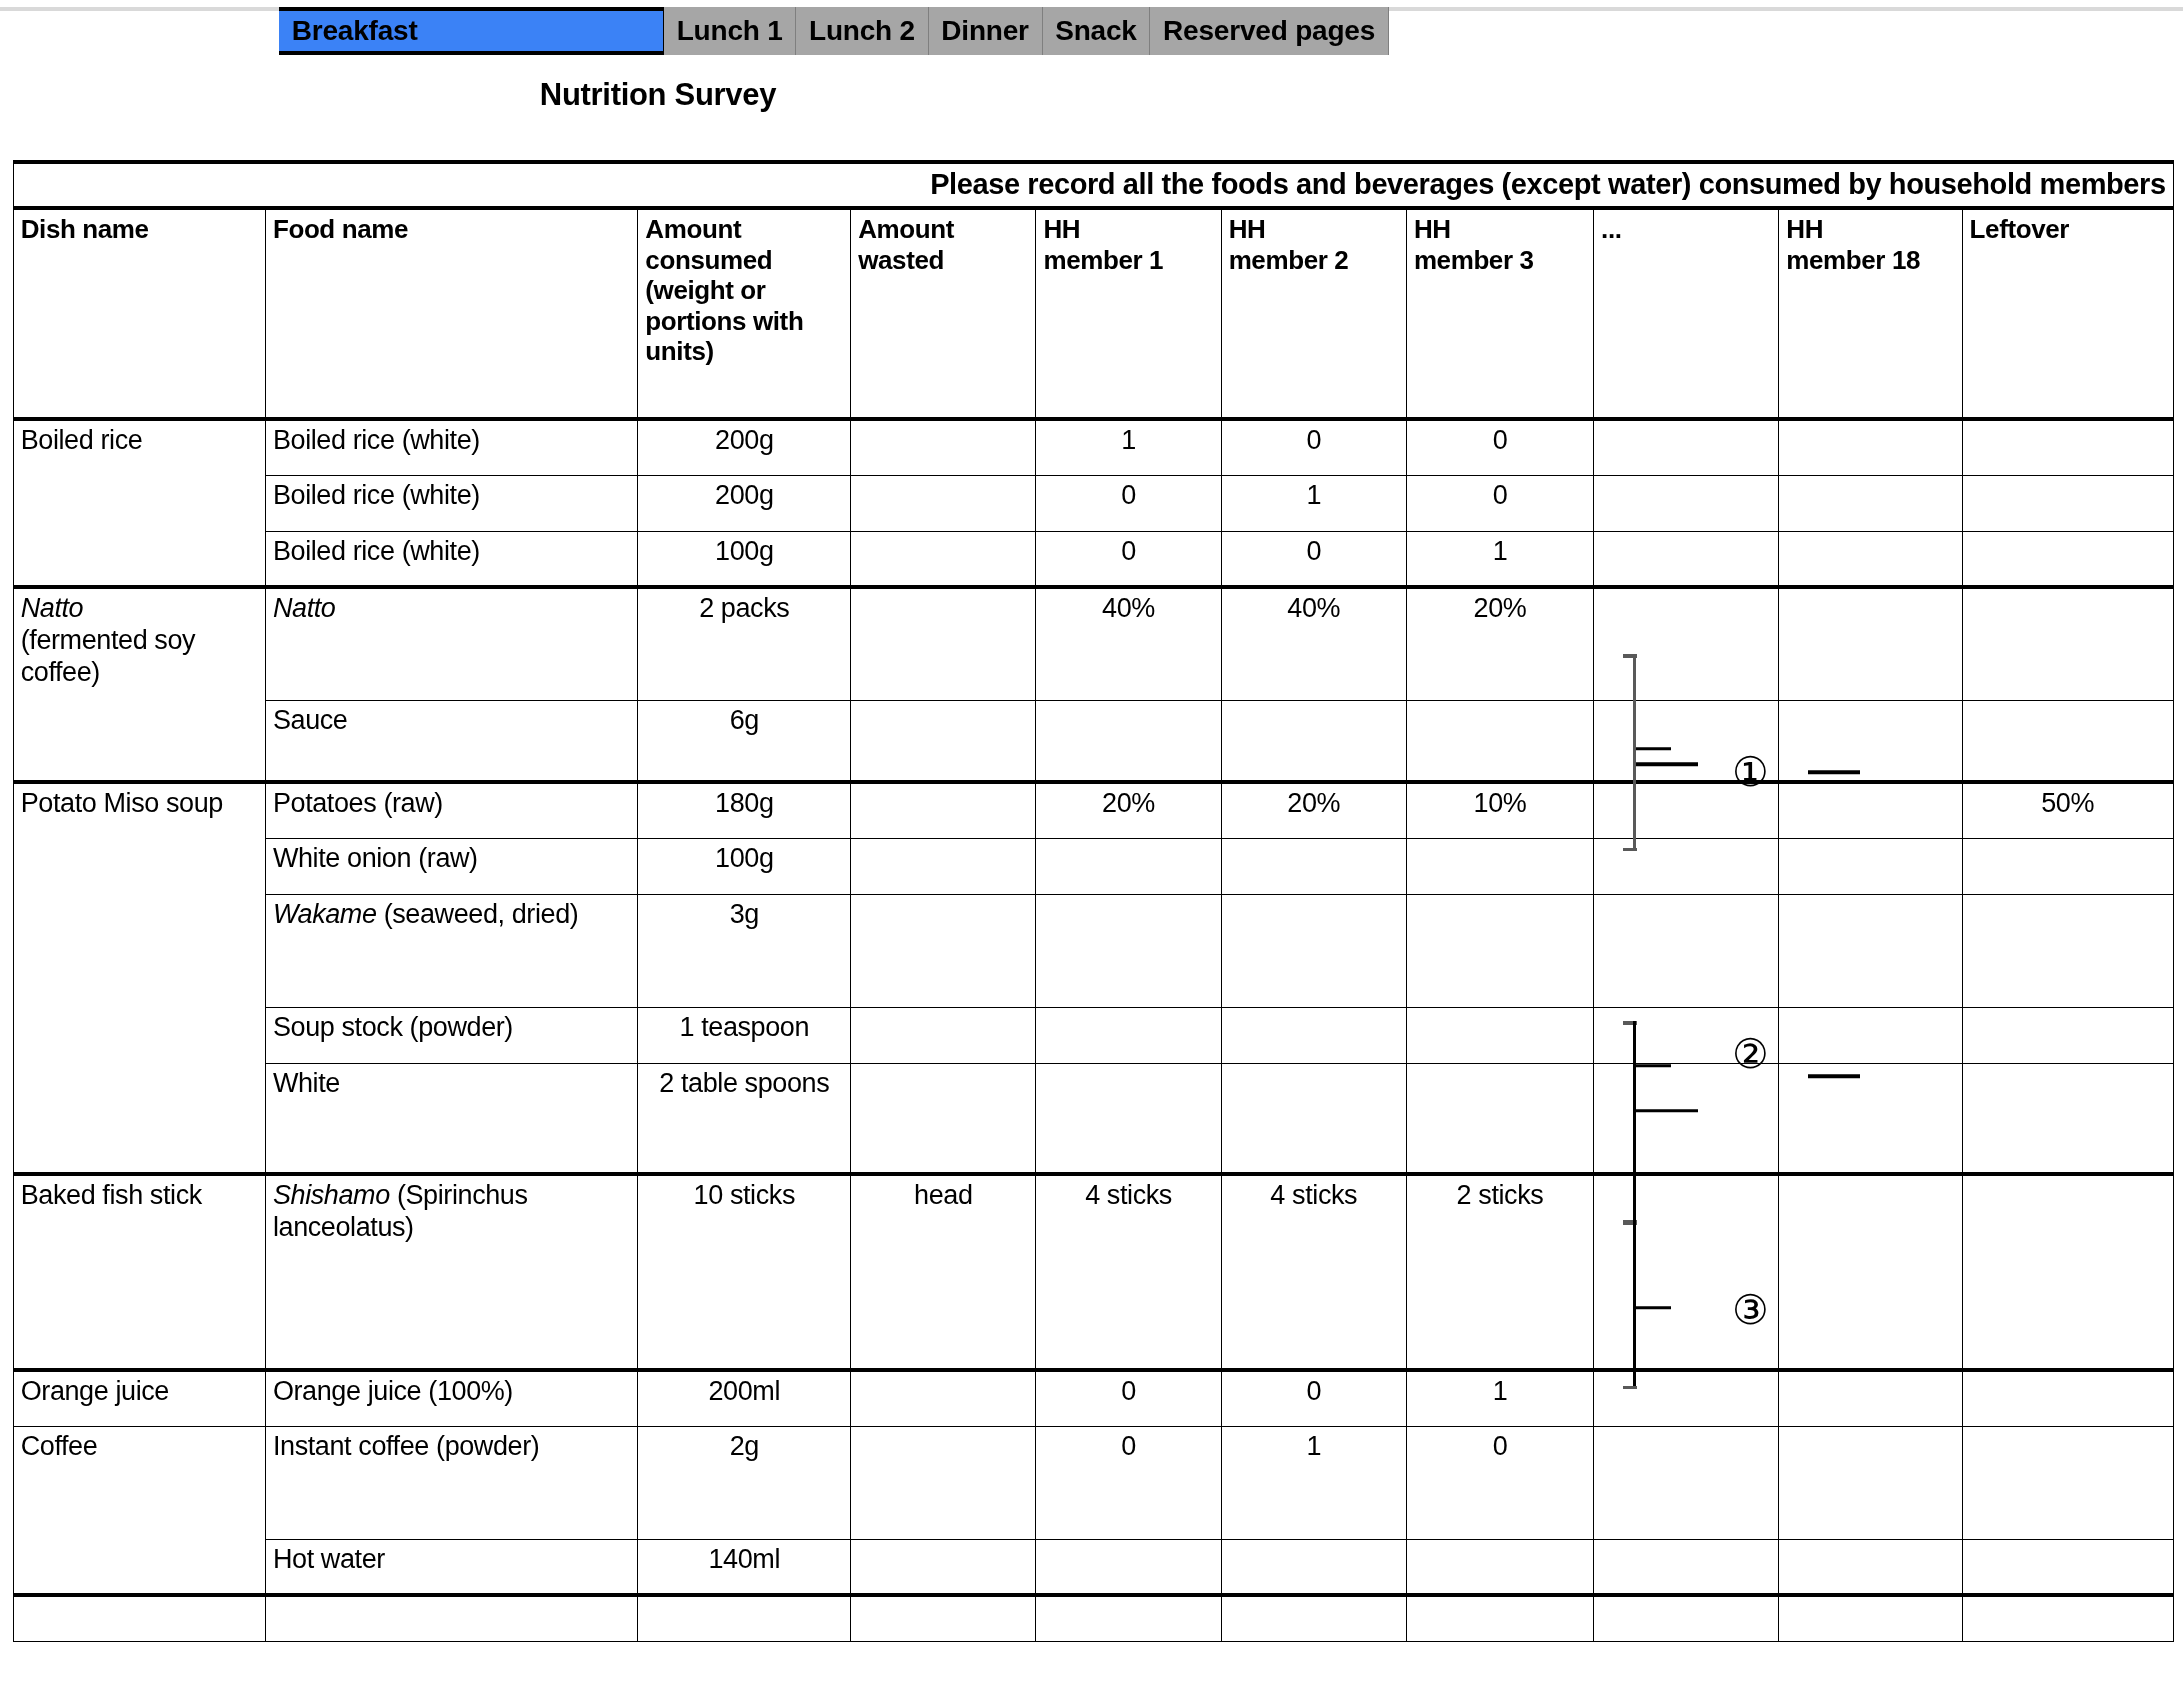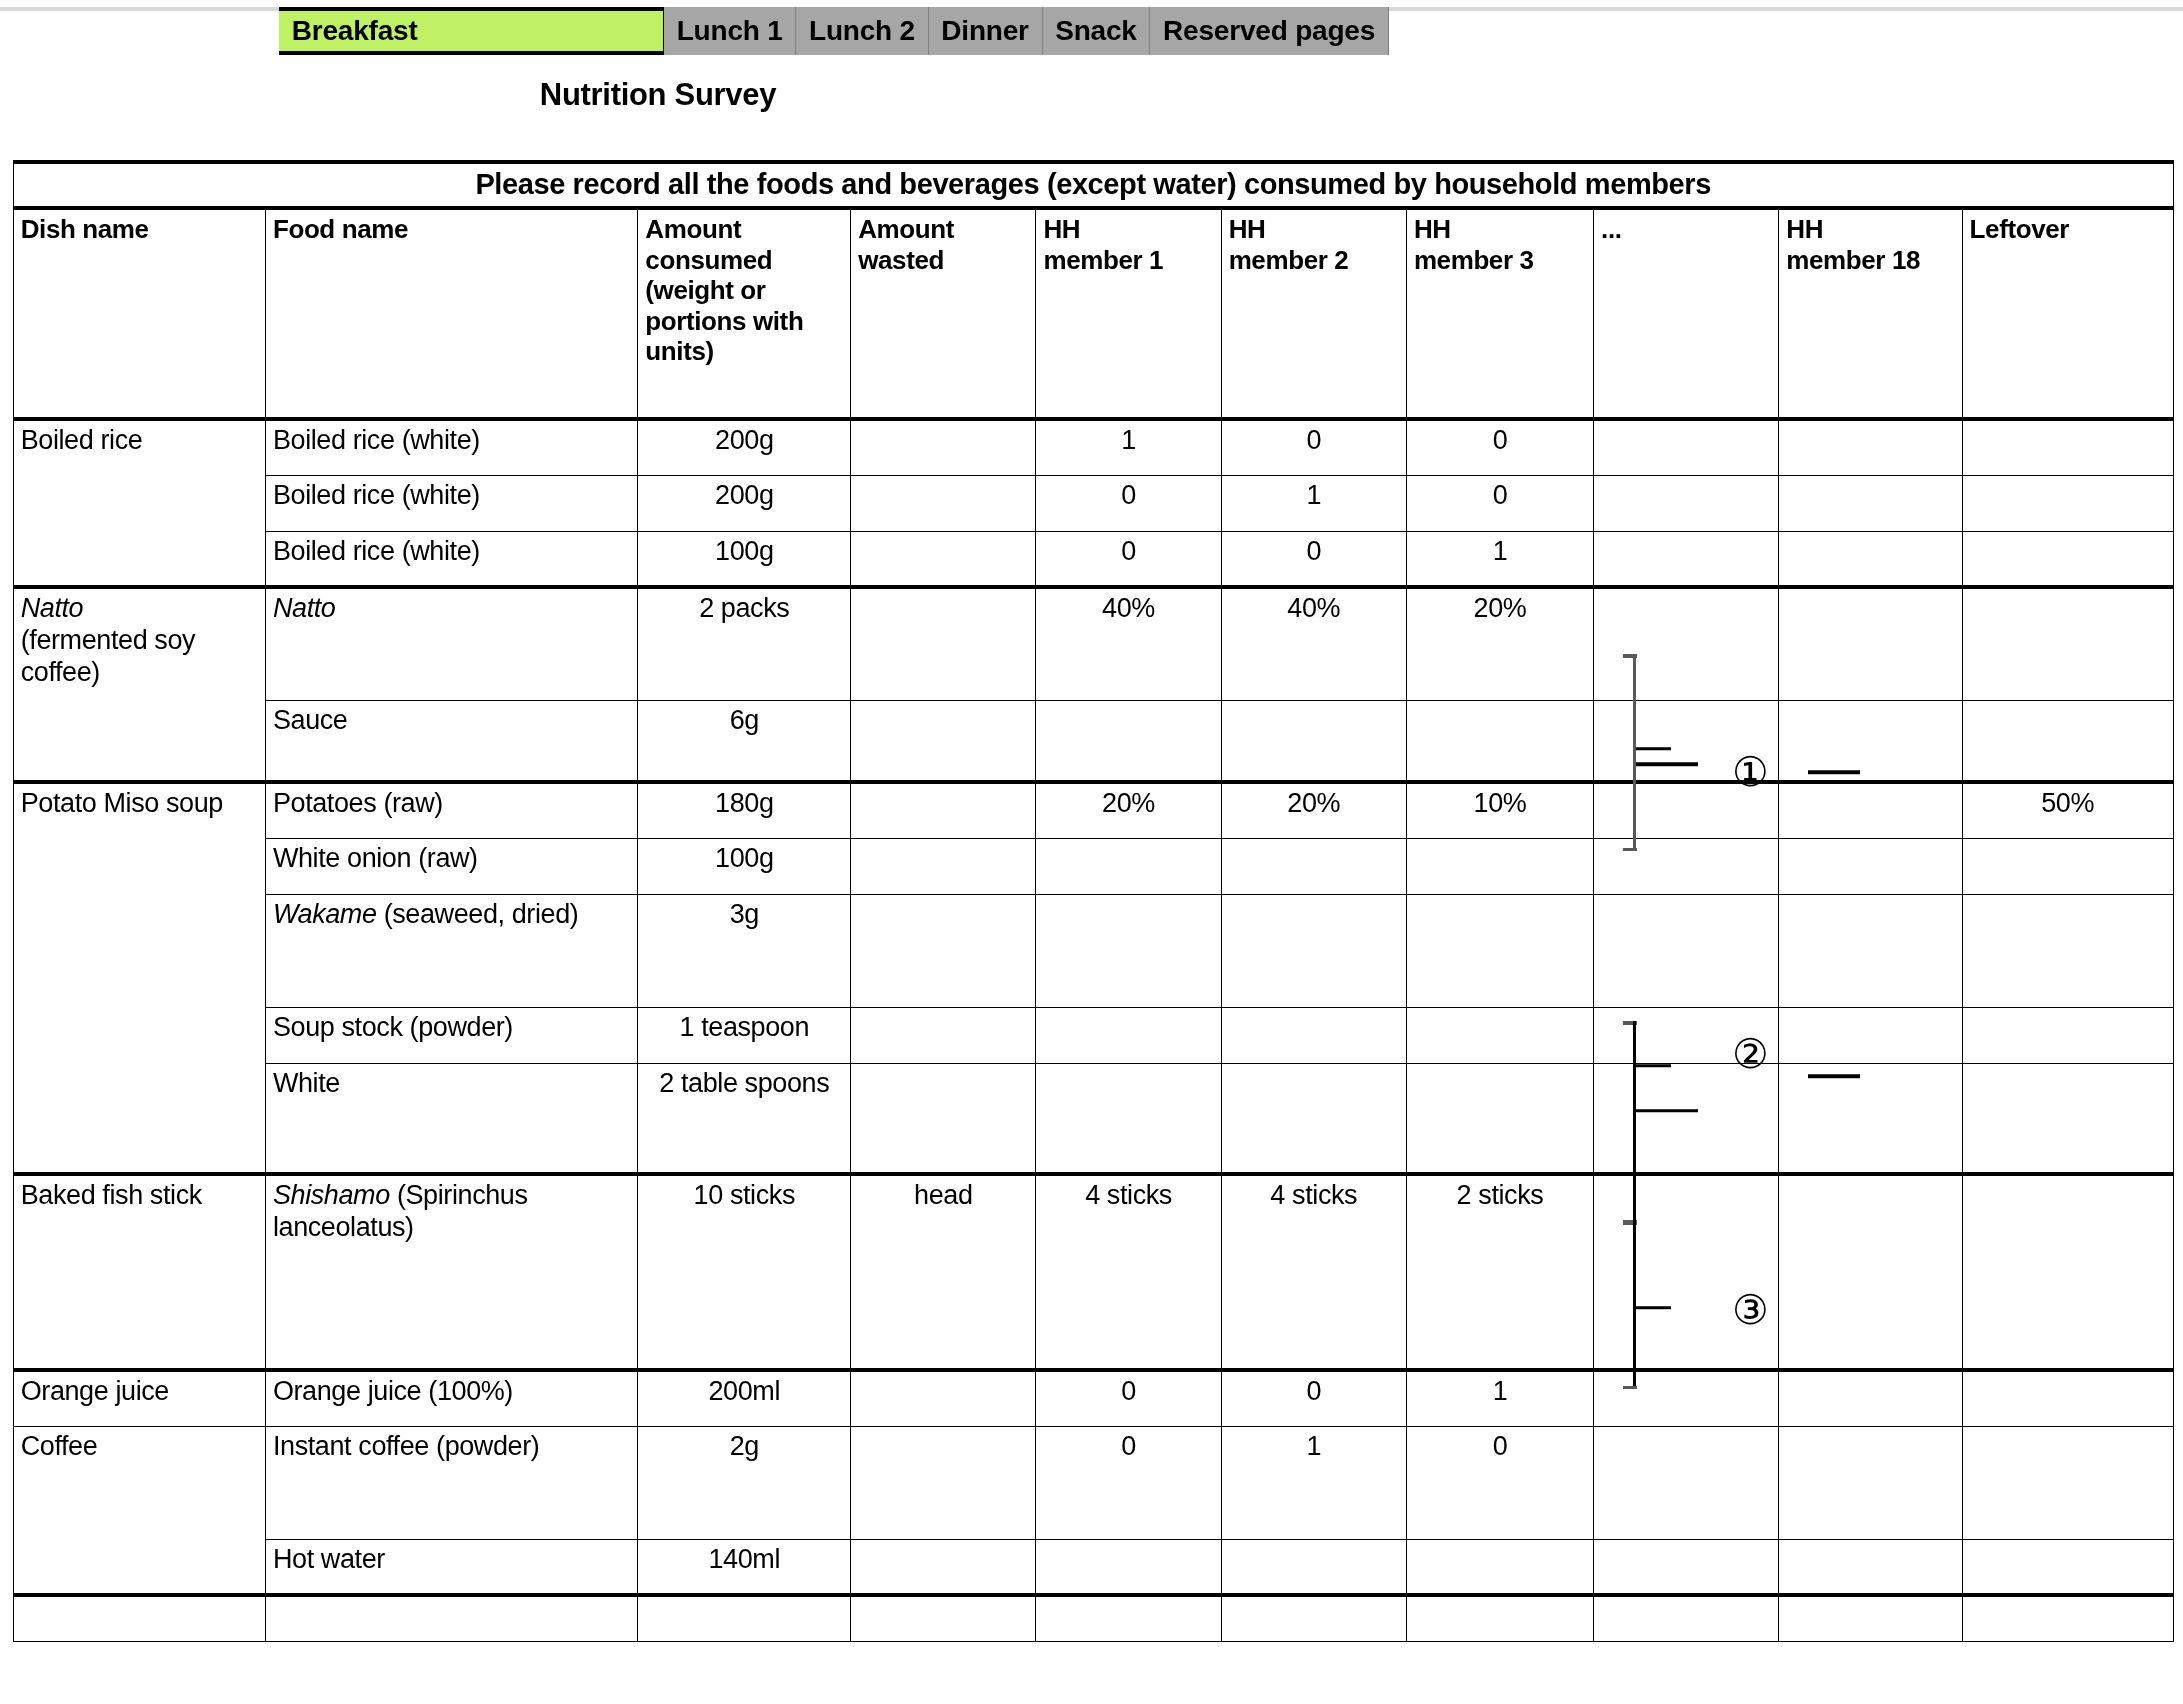--- a/index.html
+++ b/index.html
@@ -49,21 +49,21 @@
     padding: 0 12.7px;
     font-size: 28px;
     font-weight: bold;
     letter-spacing: -0.2px;
     color: #000;
     border-right: 1.4px solid #7f7f7f;
     box-sizing: border-box;
     white-space: nowrap;
   }
   .tab.active {
-    background: #bef264;
+    background: #3b82f6;
     border-top: 4.2px solid #000000;
     border-bottom: 4.2px solid #000000;
     border-right: 1.4px solid #000000;
     min-width: 385px;
   }
 
   
   #page-title {
     position: absolute;
     left: 0;
@@ -90,21 +90,21 @@
   #survey-table td {
     border: 1.4px solid #000000;
     padding: 4.2px 7px;
     vertical-align: top;
     box-sizing: border-box;
     line-height: 1.17;
   }
   .thick-top { border-top: 4.2px solid #000 !important; }
 
   #instruction-cell {
-    text-align: center;
+    text-align: right;
     font-weight: bold;
     font-size: 29px;
     padding: 14px 0 17px 0;
     border-top: 4.2px solid #000 !important;
     border-bottom: 4.2px solid #000 !important;
   }
 
   .hdr {
     font-weight: bold;
     vertical-align: middle;

